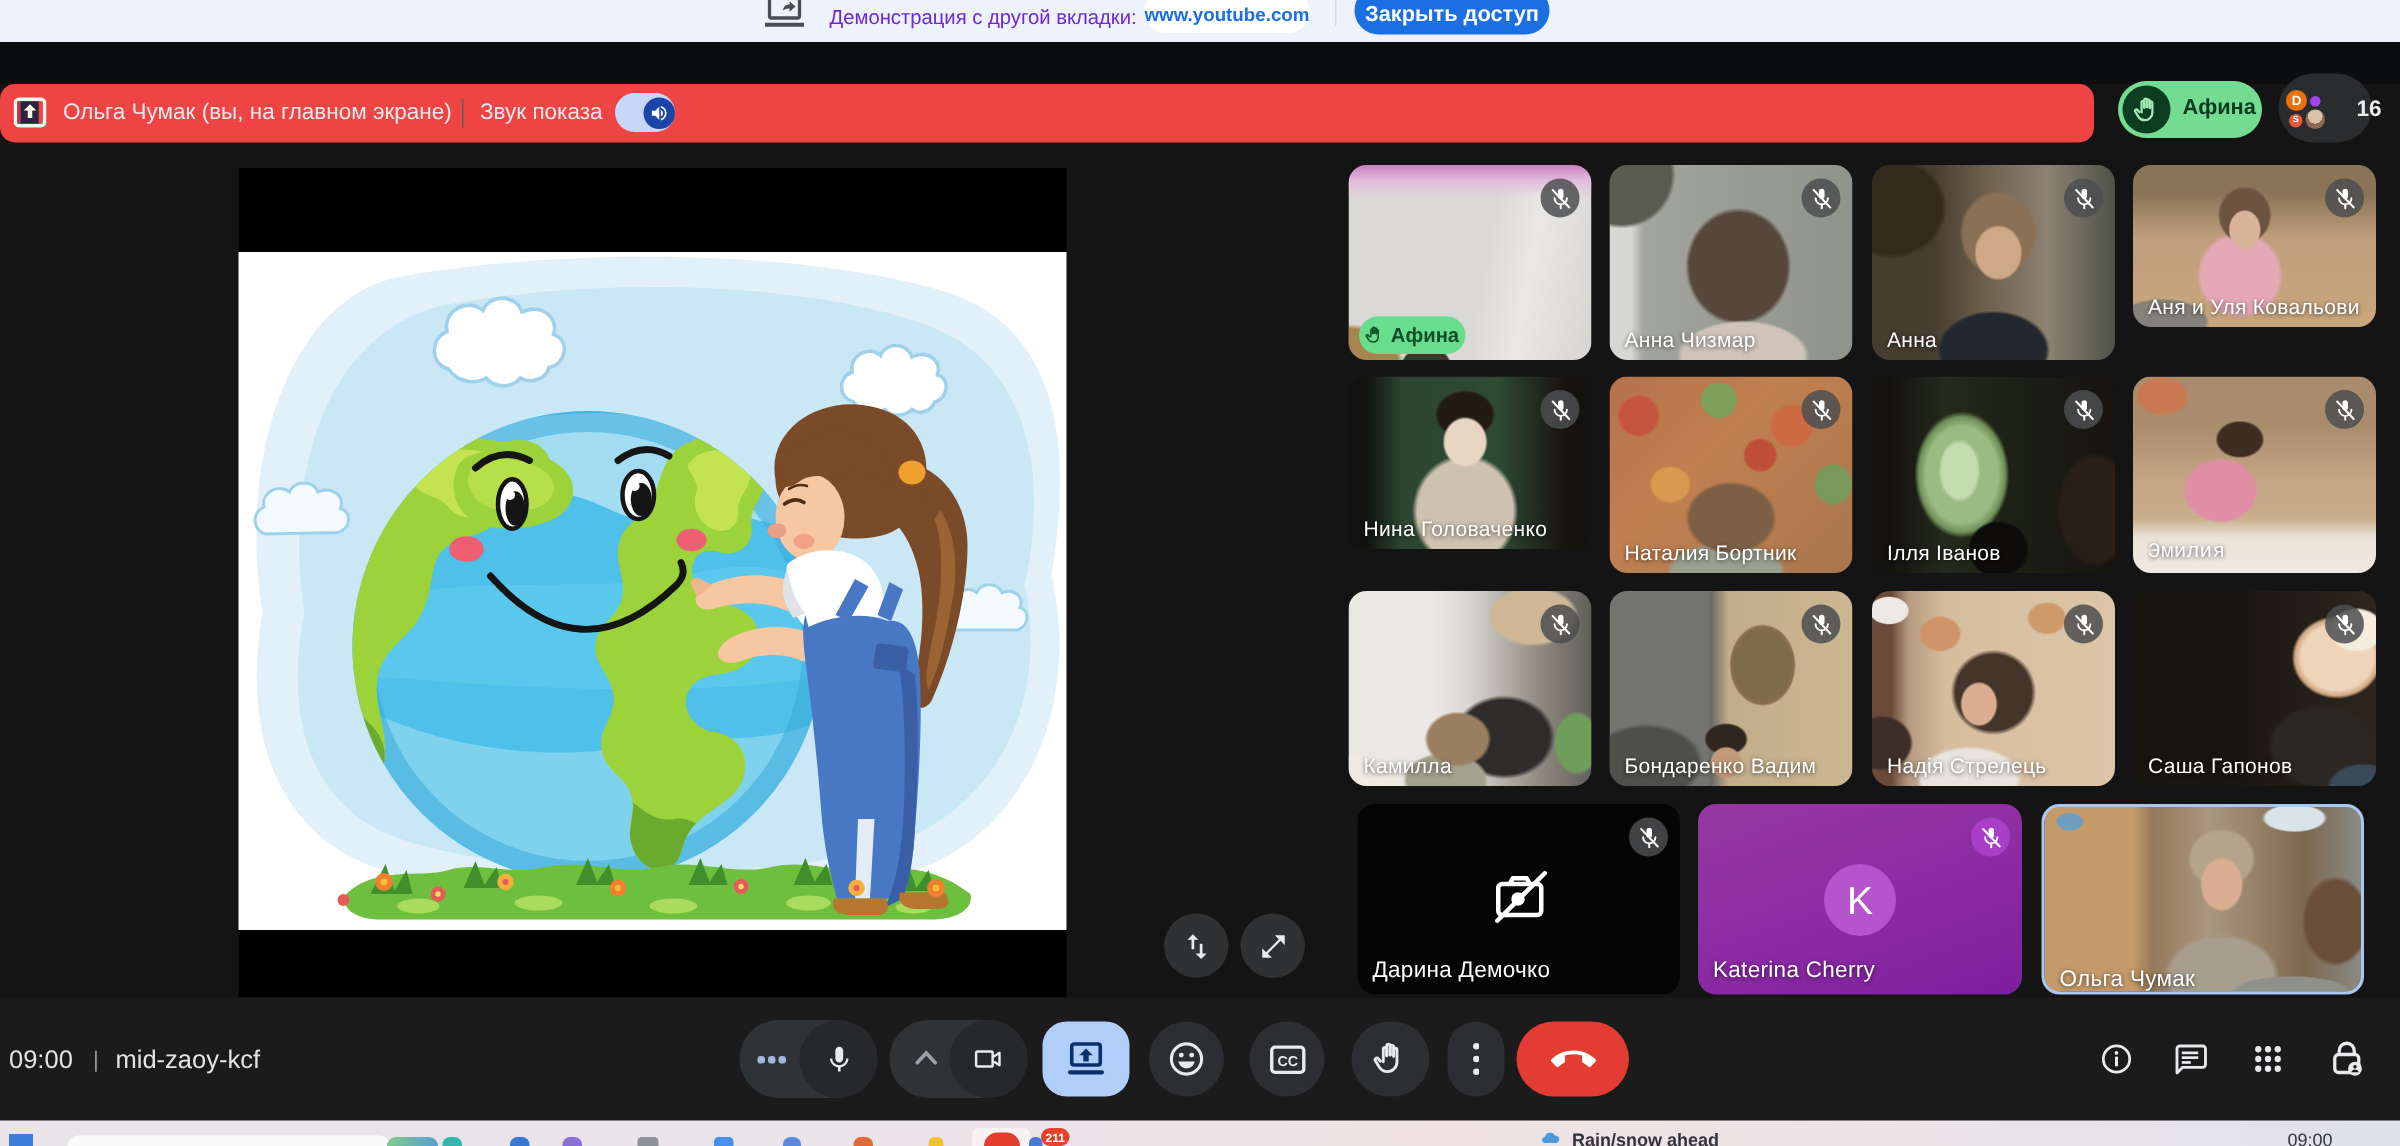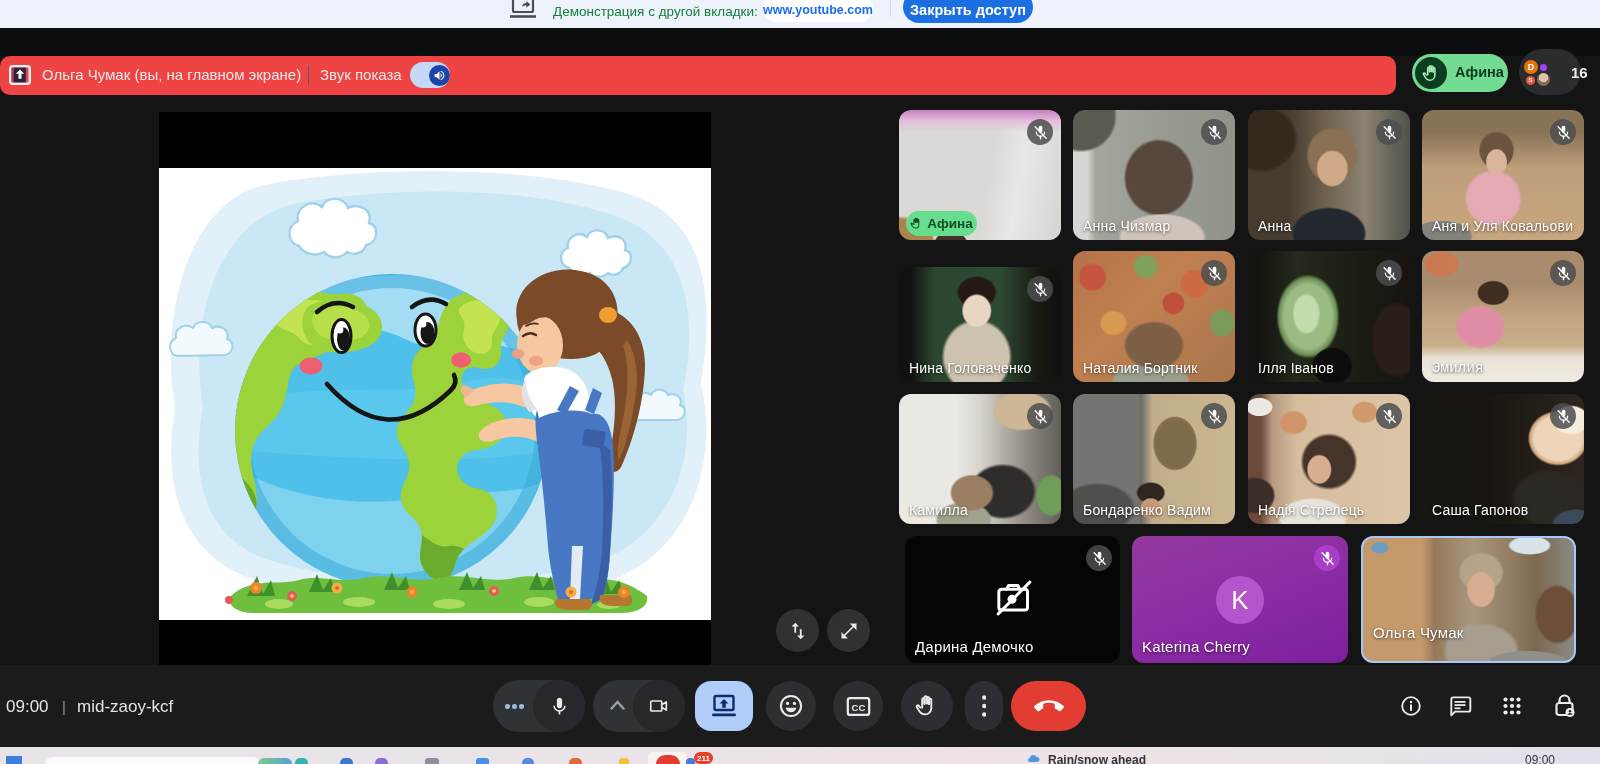--- a/index.html
+++ b/index.html
@@ -46,21 +46,21 @@
 </symbol>
 </defs>
 </svg>
 
 <div id="infobar" class="abs">
   <svg class="abs ic" style="left:510px;top:-3px" width="26" height="21" viewBox="0 0 26 21">
     <rect x="3" y="0" width="20" height="15" rx="1.5" fill="none" stroke="#4a4d52" stroke-width="2.2"></rect>
     <path d="M0 19.5h26" stroke="#4a4d52" stroke-width="2.6"></path>
     <path fill="#4a4d52" d="M12 10c.2-2.6 1.8-4 4.4-4V4l4 3.4-4 3.4V8.6c-1.9 0-3.2.3-4.4 1.4z"></path>
   </svg>
-  <div class="abs" style="left:553px;top:4px;font-size:13.5px;color:#15803d;">Демонстрация с другой вкладки:</div>
+  <div class="abs" style="left:553px;top:4px;font-size:13.5px;color:#6d28d9;">Демонстрация с другой вкладки:</div>
   <div class="abs" style="left:763px;top:-6px;width:110px;height:28px;background:#fff;border-radius:14px;text-align:center;line-height:32px;font-size:12.5px;font-weight:bold;color:#1a6fe8;">www.youtube.com</div>
   <div class="abs" style="left:890px;top:0px;width:1px;height:17px;background:#d4d8e0;"></div>
   <div class="abs" style="left:903px;top:-9px;width:130px;height:32px;background:#1b6fe0;border-radius:16px;text-align:center;font-size:14.5px;font-weight:bold;color:#fff;line-height:38px;">Закрыть доступ</div>
 </div>
 <div id="gapstrip" class="abs"></div>
 <div id="midzone" class="abs"></div>
 <div id="video" class="abs"></div>
 <svg class="abs ic" style="left:159px;top:168px;background:#fff" width="552" height="452" viewBox="0 0 552 452">
 
   <path fill="#e2f0f9" d="M110 16 C240 -6 390 2 470 26 C548 50 556 130 542 215 C562 305 524 398 432 418 C318 442 175 438 96 412 C26 390 2 322 16 240 C0 145 30 30 110 16 Z"></path>
@@ -250,35 +250,35 @@
   radial-gradient(42px 46px at 52% 35%,#8a7155 56%,rgba(138,113,85,0) 62%),
   radial-gradient(60px 55px at 8% 22%,#33291d 55%,rgba(51,41,29,0) 62%),
   linear-gradient(90deg,#463c30 0 25%,#6a5d4a 45%,#8c8272 72%,#4f5248 100%);">
   <div class="micb">
       <svg class="ic" width="17" height="17" viewBox="0 0 24 24" style="color:#fff">
         <use href="#micoff"></use>
       </svg>
     </div>
   <div class="nm">Анна</div>
 </div>
-<div class="abs tile" style="left:1422px;top:110px;width:162px;height:130px;background:
+<div class="abs tile" style="left:1422px;top:110px;width:162px;height:108px;background:
   radial-gradient(50px 25px at 12% 97%,#85827c 58%,rgba(133,130,124,0) 63%),
   radial-gradient(17px 21px at 46% 40%,#d9b49a 58%,rgba(217,180,154,0) 64%),
   radial-gradient(29px 31px at 46% 31%,#6b5340 56%,rgba(107,83,64,0) 62%),
   radial-gradient(48px 48px at 44% 68%,#e5a9b5 54%,rgba(229,169,181,0) 60%),
   linear-gradient(180deg,#8a7458 0 18%,#bf9f7c 45%,#c8a67e 100%);">
   <div class="micb">
       <svg class="ic" width="17" height="17" viewBox="0 0 24 24" style="color:#fff">
         <use href="#micoff"></use>
       </svg>
     </div>
   <div class="nm">Аня и Уля Ковальови</div>
 </div>
 
-<div class="abs tile" style="left:899px;top:267px;width:162px;height:115px;background:
+<div class="abs tile" style="left:899px;top:251px;width:162px;height:115px;background:
   radial-gradient(24px 27px at 48% 38%,#e8d5c2 56%,rgba(232,213,194,0) 63%),
   radial-gradient(32px 26px at 48% 22%,#241a14 56%,rgba(36,26,20,0) 63%),
   radial-gradient(58px 62px at 48% 78%,#cdc1af 55%,rgba(205,193,175,0) 61%),
   linear-gradient(90deg,#11110f 0 7%,#2c4630 22%,#2e4a33 62%,#18150f 88%,#121110 100%);">
   <div class="micb">
       <svg class="ic" width="17" height="17" viewBox="0 0 24 24" style="color:#fff">
         <use href="#micoff"></use>
       </svg>
     </div>
   <div class="nm">Нина Головаченко</div>
@@ -406,21 +406,21 @@
 </div>
 <div class="abs tile" style="left:1361px;top:536px;width:215px;height:127px;border:2.5px solid #a9c7f5;background:
   radial-gradient(12px 8px at 8% 8%,#6e9dc2 68%,rgba(110,157,194,0) 76%),
   radial-gradient(32px 14px at 79% 6%,#d8e3ea 60%,rgba(216,227,234,0) 68%),
   radial-gradient(36px 48px at 92% 62%,#6b4f39 56%,rgba(107,79,57,0) 63%),
   radial-gradient(60px 16px at 78% 100%,#90908a 60%,rgba(144,144,138,0) 66%),
   radial-gradient(23px 29px at 56% 42%,#d9ad92 56%,rgba(217,173,146,0) 63%),
   radial-gradient(36px 32px at 56% 28%,#b5a489 56%,rgba(181,164,137,0) 63%),
   radial-gradient(62px 46px at 56% 92%,#a89e90 55%,rgba(168,158,144,0) 62%),
   linear-gradient(90deg,#c49a6a 0 28%,#96795a 34%,#a8977e 52%,#8f7a60 72%,#7d6750 82%,#8a8a84 100%);">
-  <div class="nm" style="bottom:20px;font-size:15px;">Ольга Чумак</div>
+  <div class="nm" style="bottom:0;font-size:15px;">Ольга Чумак</div>
 </div>
 <div id="bbar" class="abs">
   <div class="abs" style="left:6px;top:32px;font-size:17px;color:#e3e4e6;">09:00</div>
   <div class="abs" style="left:62px;top:33px;font-size:15px;color:#909398;">|</div>
   <div class="abs" style="left:77px;top:32px;font-size:17px;color:#e3e4e6;">mid-zaoy-kcf</div>
 
   <div class="abs" style="left:493px;top:15px;width:92px;height:52px;border-radius:26px;background:#303336;"></div>
   <div class="abs" style="left:533px;top:15px;width:52px;height:52px;border-radius:50%;background:#26282b;display:flex;align-items:center;justify-content:center;">
     <svg class="ic" width="21" height="21" viewBox="0 0 24 24">
         <path fill="#e8eaed" d="M12 14c1.66 0 3-1.34 3-3V5c0-1.66-1.34-3-3-3S9 3.34 9 5v6c0 1.66 1.34 3 3 3zm5.3-3c0 3-2.54 5.1-5.3 5.1S6.7 14 6.7 11H5c0 3.41 2.72 6.23 6 6.72V21h2v-3.28c3.28-.48 6-3.3 6-6.72h-1.7z"></path>

